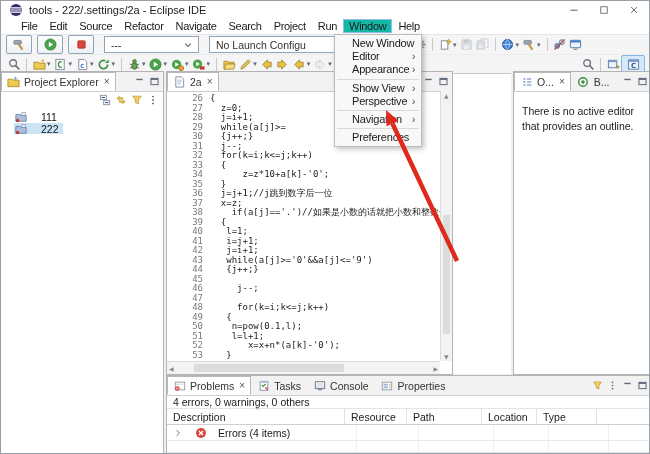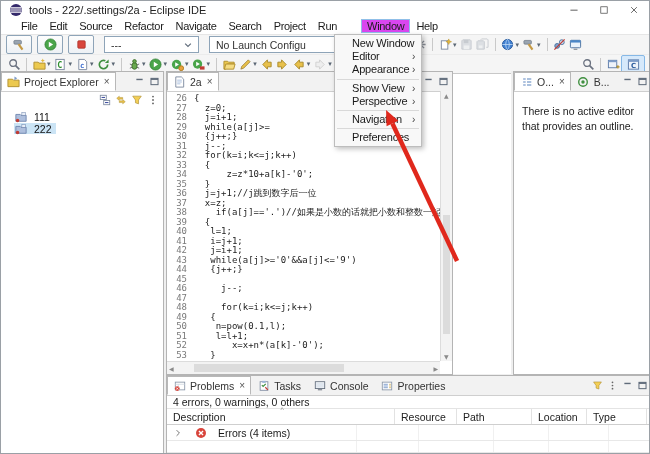--- a/index.html
+++ b/index.html
@@ -6,21 +6,21 @@
   #stage{position:relative;width:650px;height:454px;background:#fff;font-family:"Liberation Sans",sans-serif;overflow:hidden;border:1px solid #9aa0a6;box-sizing:border-box;}
   
   .titlebar{height:18px;display:flex;align-items:center;background:#fff;}
   .titlebar .logo{margin:0 5px 0 7px;}
   .title{font-size:11px;color:#222;}
   .wc{margin-left:auto;display:flex;}
   .wc span{width:30px;height:18px;display:inline-flex;align-items:center;justify-content:center;}
   
   .menubar{height:15px;display:flex;align-items:flex-start;background:#fff;padding-left:14px;border-bottom:1px solid #e6e6e6;}
   .mitem{font-size:11px;letter-spacing:-0.3px;color:#1a1a1a;padding:0 5px;display:inline-flex;align-items:center;border:1px solid transparent;box-sizing:border-box;}
-  .mitem.active{background:#d946ef;border-color:#90bfe8;margin-left:18px;}
+  .mitem.active{background:#14b8a6;border-color:#90bfe8;}
   
   .tb{display:flex;align-items:center;background:#f5f5f5;padding-left:5px;}
   .tb1{height:19px;border-bottom:1px solid #ececec;}
   .tb2{height:18px;border-bottom:1px solid #c8c8c8;}
   .grp{display:inline-flex;align-items:center;}
   .grp.right{margin-left:auto;margin-right:4px;}
   .fbtn{width:24px;height:17px;border:1px solid #8ea4b8;border-radius:2px;background:linear-gradient(#fdfdfd,#edf1f5);display:inline-flex;align-items:center;justify-content:center;margin-right:5px;}
   .tbi{width:16px;height:16px;display:inline-flex;align-items:center;justify-content:center;flex:none;}
   .tbi svg{display:block;}
   .tbi.dis{opacity:.5;}
@@ -42,25 +42,25 @@
   .tab{display:inline-flex;align-items:center;gap:4px;padding:0 5px;font-size:10.5px;color:#333;border:1px solid transparent;box-sizing:border-box;white-space:nowrap;}
   .tab .tbi{width:13px;height:13px;}
   .tab.active{background:#fff;border-color:#b8b8b8;border-bottom-color:#fff;}
   .tclose{font-size:10px;color:#555;margin-left:1px;}
   .hbtns{margin-left:auto;display:flex;align-items:center;gap:3px;padding-right:3px;}
   .hbtns .tbi{width:12px;height:12px;}
   .ptools{height:16px;display:flex;justify-content:flex-end;align-items:center;gap:3px;padding-right:4px;background:#fff;}
   .ptools .tbi{width:13px;height:13px;}
   
   .tree{padding-top:3px;}
-  .ti{display:flex;align-items:center;gap:7px;height:11px;margin:0 2px 1px 13px;font-size:10.5px;color:#111;width:fit-content;padding:0 4px 0 1px;}
+  .ti{display:flex;align-items:center;gap:14px;height:11px;margin:0 2px 1px 13px;font-size:10.5px;color:#111;width:fit-content;padding:0 4px 0 1px;}
   .ti .tbi{width:12px;height:12px;}
   
   .codewrap{position:absolute;left:0;right:0;top:19px;bottom:0;}
-  #code{position:absolute;left:0;top:3px;right:12px;bottom:13px;overflow:hidden;font-family:"DejaVu Sans Mono",monospace;font-size:9px;line-height:9.5px;}
+  #code{position:absolute;left:0;top:3px;right:12px;bottom:13px;overflow:hidden;font-family:"DejaVu Sans Mono",monospace;font-size:9px;line-height:9.5px;padding-left:16px;}
   .cl{display:flex;height:9.5px;}
   .ln{width:20px;text-align:right;color:#7a7a7a;padding-right:7px;flex:none;}
   .ct{white-space:pre;color:#1c1c1c;}
   .vsb{position:absolute;right:0;top:0;bottom:13px;width:12px;background:#f3f3f3;border-left:1px solid #dcdcdc;box-sizing:border-box;}
   .hsb{position:absolute;left:0;right:12px;bottom:0;height:13px;background:#f3f3f3;border-top:1px solid #dcdcdc;box-sizing:border-box;display:flex;align-items:center;justify-content:space-between;padding:0 2px;}
   .sbarr{font-family:"DejaVu Sans",sans-serif;font-size:6px;color:#8a8a8a;}
   .vsb .sbarr{position:absolute;left:3px;}
   .vthumb{position:absolute;left:2px;right:2px;top:46%;height:44%;background:#dcdcdc;}
   .hthumb{position:absolute;left:10%;width:55%;top:2px;bottom:2px;background:#dcdcdc;}
   
@@ -720,21 +720,21 @@
           <span class="tbi" data-name="maximize-icon">
             <svg viewBox="0 0 14 14" width="11" height="11">
               <rect x="2.5" y="3" width="9" height="8" fill="none" stroke="#5f6b7a" stroke-width="1.3"></rect>
               <rect x="2.5" y="3" width="9" height="2" fill="#5f6b7a"></rect>
             </svg>
           </span>
         </span>
       </div>
     <div class="summary" data-name="problems-summary">4 errors, 0 warnings, 0 others</div>
     <div class="thead" id="thead" data-name="problems-table-header">
-        <div class="th" data-name="column-header-description" style="width: 228px;">Description<span class="sort" data-name="sort-indicator-icon">^</span></div>
+        <div class="th" data-name="column-header-description" style="width: 178px;">Description<span class="sort" data-name="sort-indicator-icon">^</span></div>
         <div class="th" data-name="column-header-resource" style="width: 62px;">Resource</div>
         <div class="th" data-name="column-header-path" style="width: 75px;">Path</div>
         <div class="th" data-name="column-header-location" style="width: 55px;">Location</div>
         <div class="th" data-name="column-header-type" style="width: 60px;">Type</div>
         <div class="th fill" data-name="column-header-filler"></div>
       </div>
     <div id="tbody" data-name="problems-table-body">
         <div class="trow" data-name="errors-row">
           <div class="td" data-name="table-cell" style="width: 190px;">
             <span class="tbi" data-name="expander-icon">

